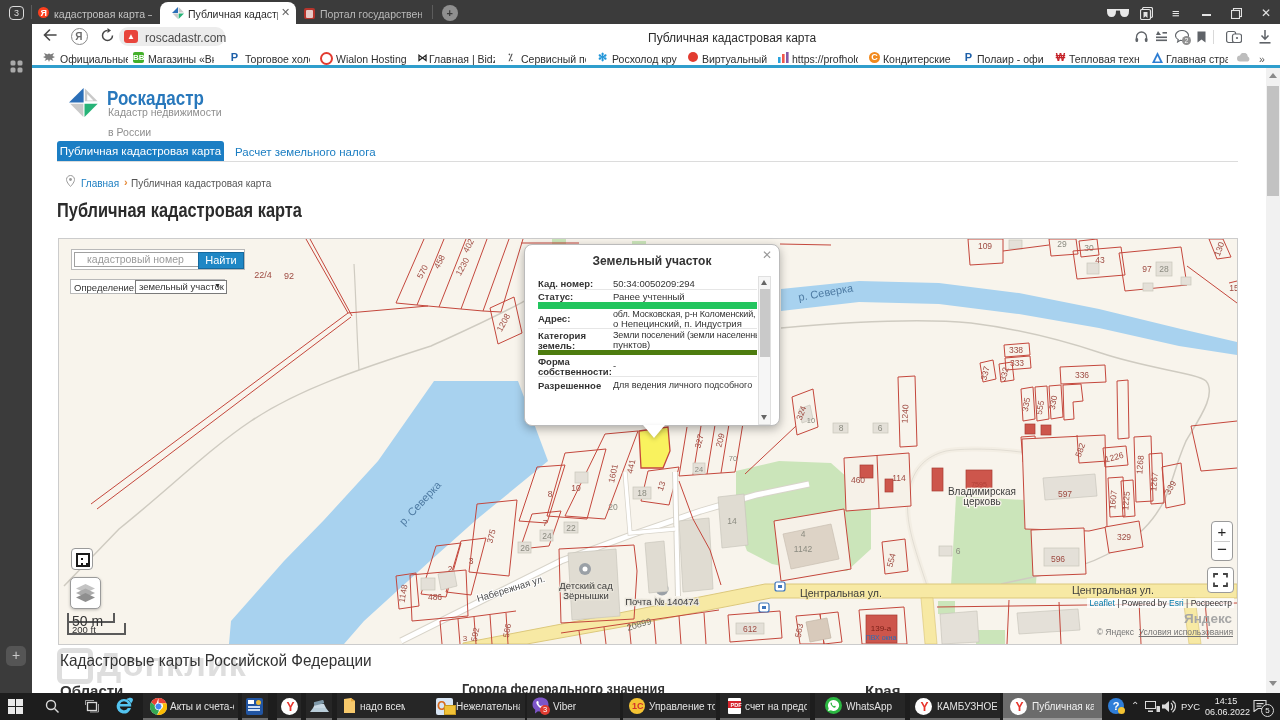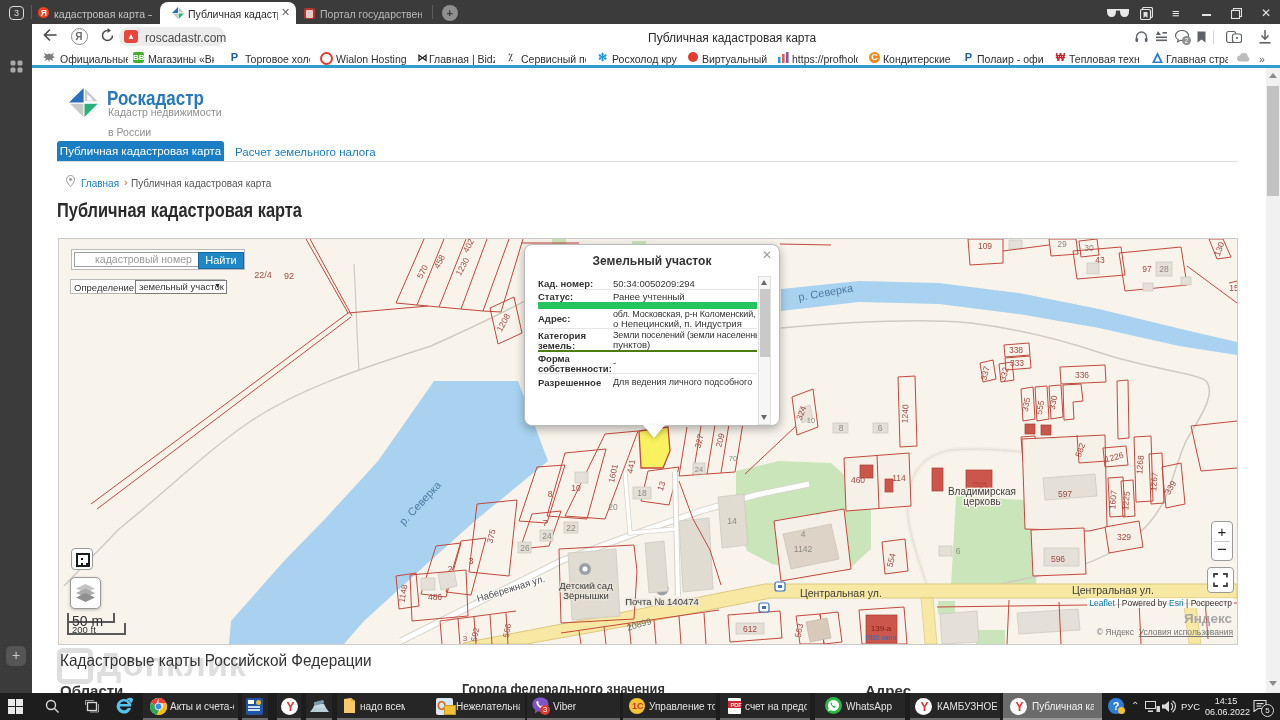--- a/index.html
+++ b/index.html
@@ -402,21 +402,21 @@
   <path d="M566,233 L571,294 L616,290" fill="none" stroke="#d8d4ca" stroke-width="5"></path>
   <path d="M566,233 L571,294 L616,290" fill="none" stroke="#ffffff" stroke-width="3.5"></path>
   <text x="673" y="285" font-size="8.5" fill="#8b8b80" text-anchor="middle">14</text>
   <polygon points="823,303 846,300 849,332 826,335" fill="#f6f1e8" stroke="#c4473c" stroke-width="1"></polygon>
   <text x="835" y="322" transform="rotate(-75 835 322)" font-size="8.5" fill="#9e4b42" text-anchor="middle">554</text>
   <rect x="880" y="307" width="13" height="10" fill="#e4e0d8" stroke="#c9c5bb" stroke-width="0.7"></rect>
   <text x="899" y="315" font-size="8.5" fill="#8b8b80" text-anchor="middle">6</text>
   </svg>
 
 <div class="a" style="left:12px;top:10px;width:172px;height:19px;background:#fff;border:1px solid #b9b9b9">
-  <div class="a" style="left:2px;top:2px;width:118px;height:13px;border:1px solid #a0a0a0;color:#9a9a9a;font-size:10.5px;line-height:13px;padding-left:20px;white-space:nowrap;overflow:hidden">кадастровый номер</div>
+  <div class="a" style="left:2px;top:2px;width:118px;height:13px;border:1px solid #a0a0a0;color:#9a9a9a;font-size:10.5px;line-height:13px;padding-left:12px;white-space:nowrap;overflow:hidden">кадастровый номер</div>
   <div class="a" style="left:126px;top:2px;width:44px;height:15px;background:#1f87c5;border:1px solid #15699e;color:#fff;font-size:11px;text-align:center;line-height:15px">Найти</div>
 </div>
 <div class="a" style="left:11px;top:40px;width:153px;height:13px;background:#fff;border:1px solid #b9b9b9">
   <div class="a" style="left:3px;top:2px;color:#333;font-size:9.5px">Определение:</div>
   <div class="a" style="left:64px;top:0px;width:87px;height:12px;border:1px solid #7a7a7a;background:#fff;font-size:9.5px;color:#333;line-height:12px;padding-left:3px;white-space:nowrap;overflow:hidden">земельный участок</div>
   <div class="a" style="left:143px;top:2px;color:#333;font-size:7px">▼</div>
 </div>
 
 <div class="a" style="left:1152px;top:282px;width:20px;height:38px;background:#fff;border:1px solid #9a9a9a;border-radius:4px">
   <div class="a" style="left:0;top:0;width:20px;height:19px;color:#222;font-size:15px;text-align:center;line-height:19px">+</div>
@@ -462,21 +462,21 @@
           </div>
     <div style="position:relative;border-bottom:7px solid #22c55e;height:12px">
             <b style="position:absolute;top:2px">Статус:</b>
             <span style="position:absolute;left:75px;top:2px;white-space:nowrap">Ранее учтенный</span>
           </div>
     <div style="position:relative;border-bottom:1px solid #e6e6e6;height:19px">
             <b style="position:absolute;top:5px">Адрес:</b>
             <span style="position:absolute;left:75px;top:1px;white-space:nowrap;font-size:9px;letter-spacing:-0.15px">обл. Московская, р-н Коломенский, с/</span>
             <span style="position:absolute;left:75px;top:10px;white-space:nowrap">о Непецинский, п. Индустрия</span>
           </div>
-    <div style="position:relative;border-bottom:2px solid #4d7c0f;height:21px">
+    <div style="position:relative;border-bottom:5px solid #4d7c0f;height:21px">
             <b style="position:absolute;top:2px">Категория<br>земель:</b>
             <span style="position:absolute;left:75px;top:2px;white-space:nowrap;font-size:9px;letter-spacing:-0.15px">Земли поселений (земли населенных</span>
             <span style="position:absolute;left:75px;top:11px;white-space:nowrap">пунктов)</span>
           </div>
     <div style="position:relative;border-bottom:1px solid #e6e6e6;height:21px">
             <b style="position:absolute;top:2px">Форма<br>собственности:</b>
             <span style="position:absolute;left:75px;top:6px">-</span>
           </div>
     <div style="position:relative;height:16px">
             <b style="position:absolute;top:4px">Разрешенное</b>
@@ -490,21 +490,21 @@
   </div>
 </div>
 <div class="a" style="left:584px;top:186px;width:0;height:0;border-left:11px solid transparent;border-right:11px solid transparent;border-top:13px solid #fff;filter:drop-shadow(0 2px 2px rgba(0,0,0,0.2))"></div>
 </div>
 
 <div class="a" style="left:57px;top:648px;width:26px;height:26px;border:5px solid #dedede;border-radius:6px"></div>
 <div class="a" style="left:97px;top:645px;color:#dedede;font-size:34px;font-weight:bold;letter-spacing:1px">Допклик</div>
 <div class="a" style="left:60px;top:651px;color:#333;font-size:16.5px;transform:scaleX(0.93);transform-origin:0 0;white-space:nowrap">Кадастровые карты Российской Федерации</div>
 <div class="a" style="left:60px;top:682px;color:#333;font-size:15px;font-weight:bold">Области</div>
 <div class="a" style="left:462px;top:680px;color:#333;font-size:15px;font-weight:bold;transform:scaleX(0.85);transform-origin:0 0;white-space:nowrap">Города федерального значения</div>
-<div class="a" style="left:865px;top:682px;color:#333;font-size:15px;font-weight:bold">Адрес</div>
+<div class="a" style="left:865px;top:682px;color:#333;font-size:15px;font-weight:bold">Края</div>
 
 <div class="a" style="left:0;top:693px;width:1280px;height:27px;background:#1d1d1d" id="taskbar">
 <div class="a" style="left:143px;top:0;width:95px;height:27px;background:#262626"></div>
       <div class="a" style="left:242px;top:0;width:26px;height:27px;background:#262626"></div>
       <div class="a" style="left:277px;top:0;width:24px;height:27px;background:#262626"></div>
       <div class="a" style="left:306px;top:0;width:26px;height:27px;background:#262626"></div>
       <div class="a" style="left:337px;top:0;width:100px;height:27px;background:#262626"></div>
       <div class="a" style="left:430px;top:0;width:95px;height:27px;background:#262626"></div>
       <div class="a" style="left:527px;top:0;width:93px;height:27px;background:#262626"></div>
       <div class="a" style="left:623px;top:0;width:93px;height:27px;background:#262626"></div>

